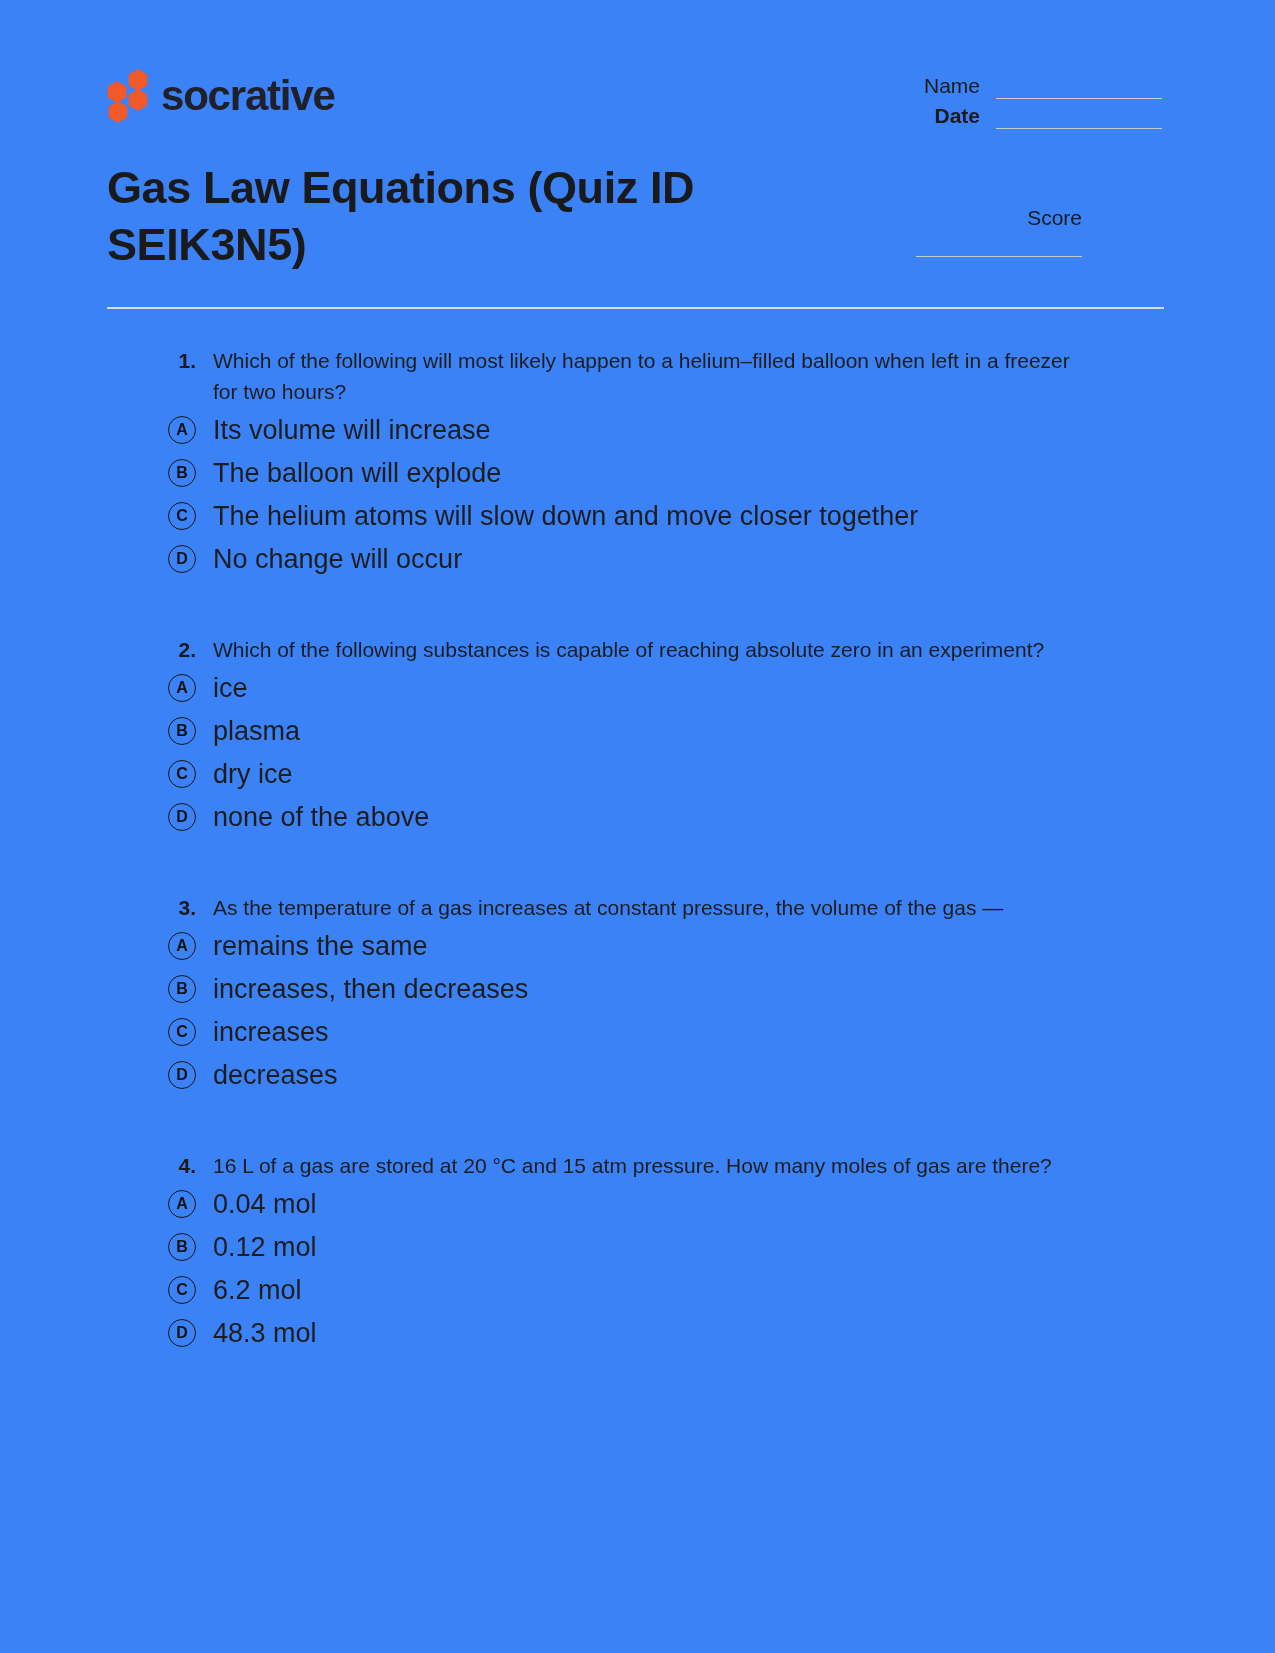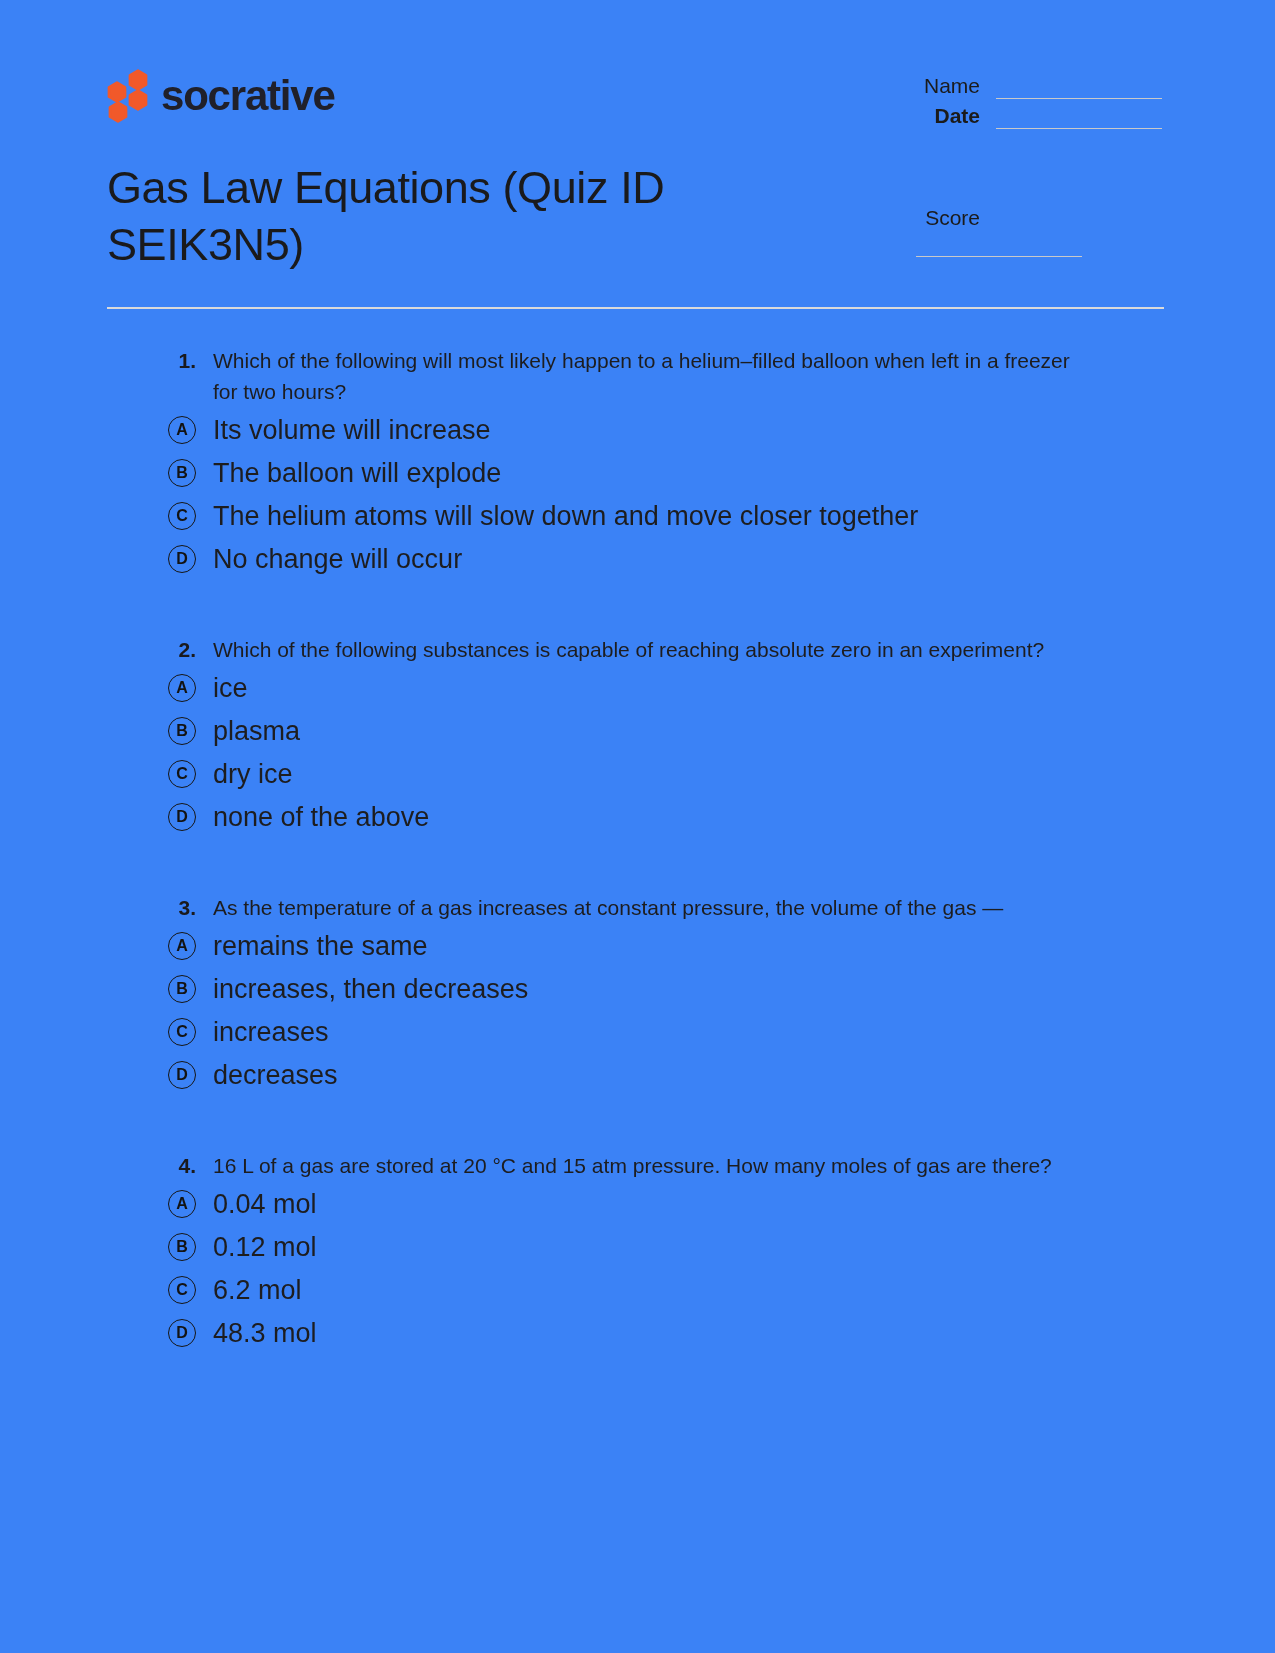--- a/index.html
+++ b/index.html
@@ -11,31 +11,31 @@
   }
 
   
   .logo { position:absolute; left:103px; top:68px; display:flex; align-items:center; }
   .logo svg { display:block; }
   .brand {
     margin-left:12px; font-size:42px; font-weight:800; letter-spacing:-1.2px;
     color:#20202a; line-height:1;
   }
 
-  .field-row { position:absolute; display:flex; }
+  .field-row { position:absolute; display:flex; align-items:flex-end; }
   .field-label { width:80px; text-align:right; font-size:21px; color:#1b1b1b; line-height:26px; }
   .field-line  { width:166px; height:26px; margin-left:16px; border-bottom:1.5px solid #c9c9c9; }
   #row-name  { left:900px; top:73px; }
   #row-date  { left:900px; top:103px;font-weight:bold; }
   #row-score { left:900px; top:205px;flex-direction:column; }
 
   
   .title {
     position:absolute; left:107px; top:159px; width:720px;
-    font-size:45px; font-weight:400; letter-spacing:-0.4px;
+    font-size:45px; font-weight:700; letter-spacing:-0.4px;
     line-height:57px; color:#1a1a1c;
   }
 
   .divider { position:absolute; left:107px; top:307px; width:1057px; height:2px; background:#dadada; }
 
   
   .questions { position:absolute; left:168px; top:345px; width:960px; }
   .question { margin-bottom:61px; }
   .q-row { display:flex; }
   .q-num {

